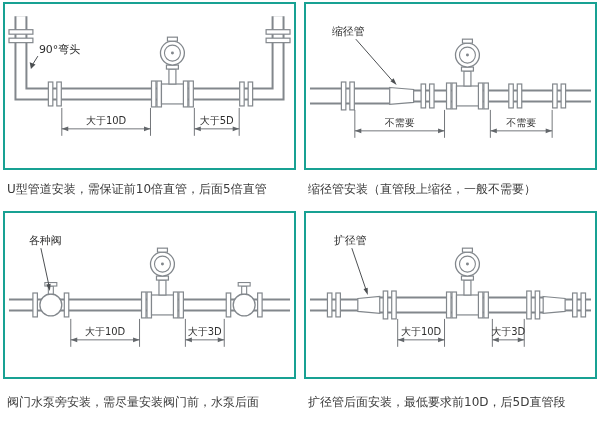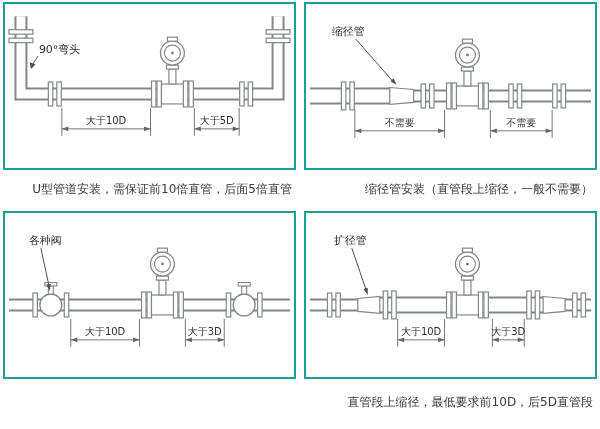--- a/index.html
+++ b/index.html
@@ -17,21 +17,21 @@
     column-gap:8px; row-gap:2px;
   }
   .panel { display:flex; flex-direction:column; min-width:0; }
   .frame {
     border:2px solid var(--frame,#18a193);
     height:168px; flex:0 0 auto; background:#fff;
   }
   .frame svg { display:block; width:100%; height:100%; }
   .caption {
     flex:1; display:flex; flex-direction:column; justify-content:center;
-    text-align:right; font-size:12px; line-height:1.45; color:#3a3a3a;
+    text-align:left; font-size:12px; line-height:1.45; color:#3a3a3a;
     padding:1px 4px;
   }
   
   .po  { fill:none; stroke:#82878c; stroke-width:13; }
   .pi  { fill:none; stroke:#ffffff; stroke-width:9; }
   .pob { fill:none; stroke:#82878c; stroke-width:17; }
   .pib { fill:none; stroke:#ffffff; stroke-width:13; }
   .shape { fill:#ffffff; stroke:#82878c; stroke-width:1.2; }
   .dim line    { stroke:#63676b; stroke-width:0.9; }
   .dim polygon { fill:#63676b; }
@@ -188,20 +188,21 @@
           <text x="200.5" y="122" text-anchor="middle">大于3D</text>
         </g>
         <g class="callout">
           <text x="24" y="31">各种阀</text>
           <line x1="36" y1="35" x2="44" y2="72"></line>
           <polygon points="45,78 41.4,71.5 45.8,70.6"></polygon>
         </g>
       </svg>
     </div>
     <div class="caption">
+      <span>阀门水泵旁安装，需尽量安装阀门前，水泵后面</span>
     </div>
   </div>
 
   <div class="panel">
     <div class="frame">
       <svg viewBox="0 0 290 164" preserveAspectRatio="xMidYMid meet">
         <g>
           <path class="po" d="M 4 92 H 52"></path>
           <path class="pi" d="M 4 92 H 52"></path>
           <path class="pob" d="M 74 92 H 238"></path>
@@ -233,17 +234,17 @@
           <text x="203" y="122" text-anchor="middle">大于3D</text>
         </g>
         <g class="callout">
           <text x="28" y="31">扩径管</text>
           <line x1="46" y1="35" x2="60" y2="76"></line>
           <polygon points="62,82 57.7,76.1 61.9,74.7"></polygon>
         </g>
       </svg>
     </div>
     <div class="caption">
-      <span>直管段上缩径，最低要求前10D，后5D直管段</span>
+      <span>扩径管后面安装，最低要求前10D，后5D直管段</span>
     </div>
   </div>
 
 </div>
 
 </body></html>

